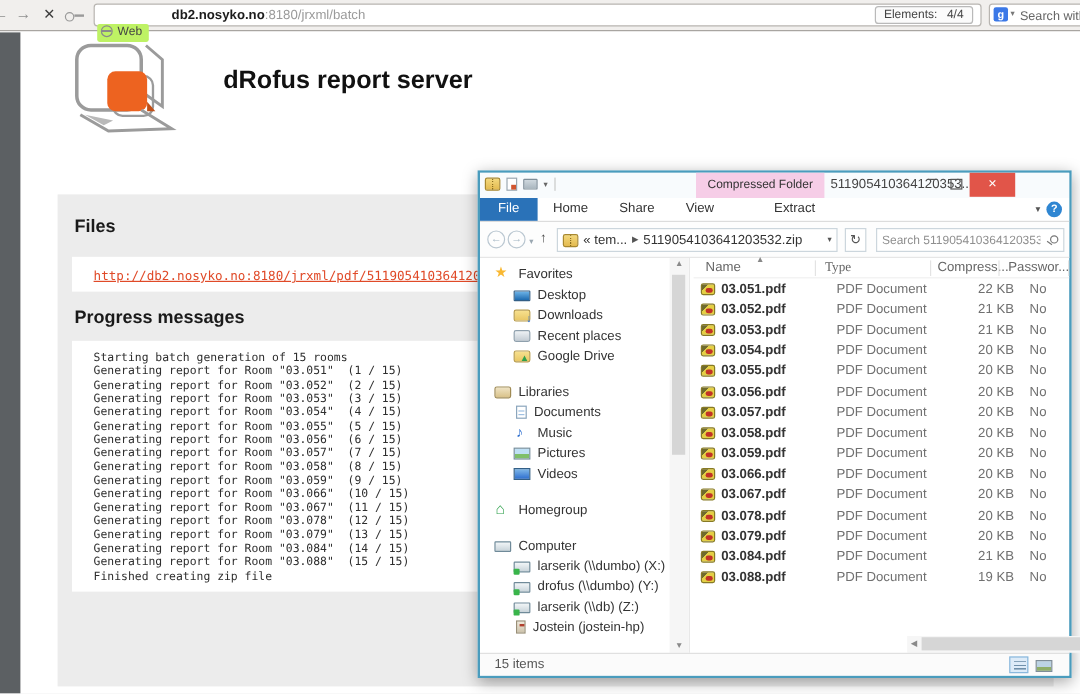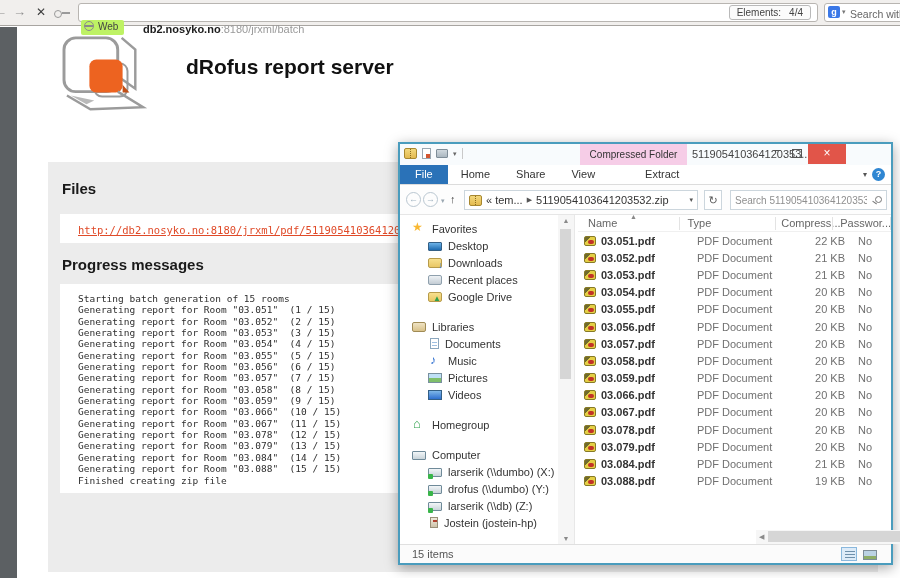--- a/index.html
+++ b/index.html
@@ -12,21 +12,21 @@
   .tb-back { left:-6px; }
   .tb-fwd { left:13px; }
   .tb-stop { left:36px; color:#3d3d3d; font-size:12px; top:5px; }
   .key-ic { position:absolute; left:54px; top:10px; width:16px; height:6px; }
   .key-ic::before { content:""; position:absolute; left:0; top:0; width:6px; height:6px; border:1.5px solid #9a9a9a; border-radius:50%; }
   .key-ic::after { content:""; position:absolute; left:8px; top:2px; width:8px; height:2px; background:#9a9a9a; }
   .addr-field { position:absolute; left:78px; top:3px; width:740px; height:19px; background:#fff; border:1px solid #b8b5b1; border-radius:3px; }
   .web-badge { position:absolute; left:2px; top:16px; height:15px; background:#bef264; border-radius:2px; padding:0 6px 0 17px; font-size:10px; line-height:13px; color:#444; }
   .globe-ic { position:absolute; left:3px; top:1px; width:10px; height:10px; border:1px solid #8a8a8a; border-radius:50%;
               background:linear-gradient(transparent 42%, #8a8a8a 42% 58%, transparent 58%); }
-  .url-text { position:absolute; left:64px; top:19px; font-size:11px; color:#1c1c1c; font-weight:600; white-space:nowrap; }
+  .url-text { position:absolute; left:64px; top:3px; font-size:11px; color:#1c1c1c; font-weight:600; white-space:nowrap; }
   .url-rest { color:#9a9a9a; font-weight:400; }
   .elements-badge { position:absolute; right:6px; top:1px; height:15px; border:1px solid #b9b9b9; border-radius:3px; background:#fbfbfb; font-size:10px; line-height:14px; color:#444; padding:0 7px; }
   .elements-badge b { font-weight:400; margin-left:8px; }
   .search-field { position:absolute; left:824px; top:3px; width:80px; height:19px; background:#fff; border:1px solid #b8b5b1; border-radius:3px; overflow:hidden; white-space:nowrap; }
   .g-ic { display:inline-block; width:12px; height:12px; background:#3b78e7; border-radius:2px; color:#fff; font-size:9px; font-weight:bold; text-align:center; line-height:12px; margin:2px 2px 0 3px; vertical-align:top; }
   .g-caret { font-size:7px; color:#777; vertical-align:top; line-height:16px; }
   .g-text { font-size:10.5px; color:#666; line-height:17px; }
 
   
   .left-strip { position:absolute; left:0; top:27px; width:17px; height:551px; background:#5c6063; z-index:2; }
@@ -114,21 +114,21 @@
   .vscroll { width:16px; background:#f6f6f6; position:relative; }
   .vs-arrow { position:absolute; left:0; width:16px; font-size:7px; color:#8a8a8a; text-align:center; }
   .vs-up { top:2px; } .vs-down { bottom:2px; }
   .vs-thumb { position:absolute; left:2px; top:14px; width:11px; height:150px; background:#d6d6d6; }
   .pane-sep { width:1px; background:#e8e8e8; margin-right:3px; }
 
   .file-area { position:relative; width:313px; }
   .fheader { position:relative; display:flex; height:17px; color:#666; align-items:center; border-bottom:1px solid #f0f0f0; }
   .hcell { position:relative; height:17px; line-height:17px; }
   .hc-name { width:112px; padding-left:10px; }
-  .hc-type { width:105px; padding-left:7px; }
+  .hc-type { width:105px; padding-left:7px;font-family:Liberation Serif, serif; }
   .hc-size { width:57px; padding-left:5px; }
   .hc-pwd  { padding-left:7px; }
   .hcell::after { content:""; position:absolute; right:0; top:2px; bottom:2px; width:1px; background:#e3e3e3; }
   .sort-ic { position:absolute; left:52px; top:-2px; font-size:7px; color:#888; }
   .frow { display:flex; align-items:center; height:17.2px; }
   .fcell { white-space:nowrap; overflow:hidden; }
   .c-name { width:112px; padding-left:6px; display:flex; align-items:center; gap:5px; font-weight:600; color:#333;text-align:right; }
   .c-type { width:105px; padding-left:7px; color:#707070; }
   .c-size { width:50px; text-align:right; color:#707070; }
   .c-pwd  { padding-left:13px; color:#707070; }

